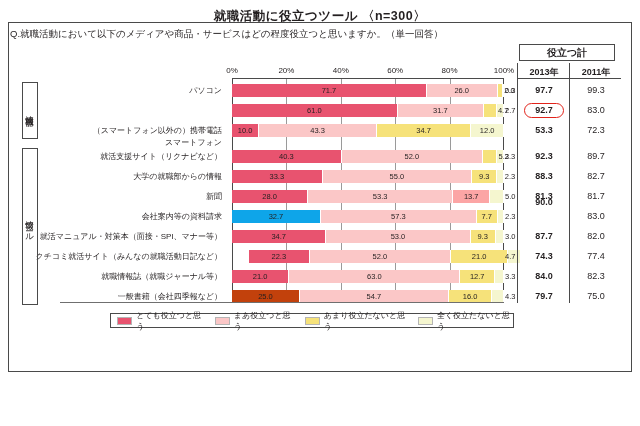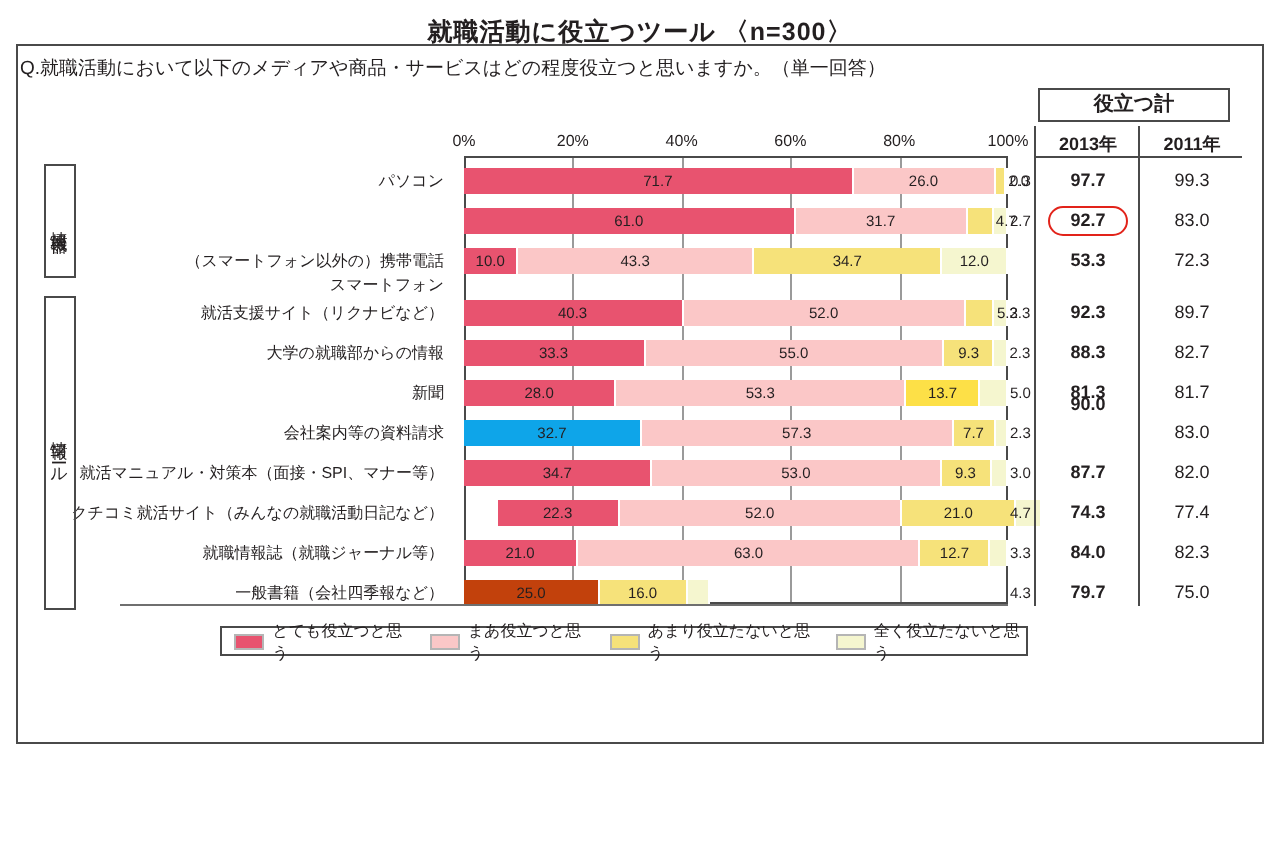--- a/index.html
+++ b/index.html
@@ -194,21 +194,21 @@
         <div class="outval" style="left: 272.728px;">2.3</div>
       </div>
       <div class="row" style="top: 112px;">
         <div class="bar" style="left: 0px; width: 272px;">
           <div class="seg" style="width: 76.16px; background: rgb(232, 83, 111);">
             <span>28.0</span>
           </div>
           <div class="seg" style="width: 144.976px; background: rgb(251, 199, 199);">
             <span>53.3</span>
           </div>
-          <div class="seg" style="width: 37.264px; background: #fde047;">
+          <div class="seg" style="width: 37.264px; background: #fca5a5;">
             <span>13.7</span>
           </div>
           <div class="seg" style="width: 13.6px; background: rgb(245, 246, 207);"></div>
         </div>
         <div class="outval" style="left: 273px;">5.0</div>
       </div>
       <div class="row" style="top: 132px;">
         <div class="bar" style="left: 0px; width: 272px;">
           <div class="seg" style="width: 88.944px; background: #0ea5e9;">
             <span>32.7</span>
@@ -265,20 +265,23 @@
             <span>12.7</span>
           </div>
           <div class="seg" style="width: 8.976px; background: rgb(245, 246, 207);"></div>
         </div>
         <div class="outval" style="left: 273px;">3.3</div>
       </div>
       <div class="row" style="top: 212px;">
         <div class="bar" style="left: 0px; width: 272px;">
           <div class="seg" style="width: 68px; background: #c2410c;">
             <span>25.0</span>
+          </div>
+          <div class="seg" style="width: 148.784px; background: rgb(251, 199, 199);">
+            <span>54.7</span>
           </div>
           <div class="seg" style="width: 43.52px; background: rgb(246, 226, 122);">
             <span>16.0</span>
           </div>
           <div class="seg" style="width: 11.696px; background: rgb(245, 246, 207);"></div>
         </div>
         <div class="outval" style="left: 273px;">4.3</div>
       </div>
     </div>
   <div class="labelcol" id="labelcol">

